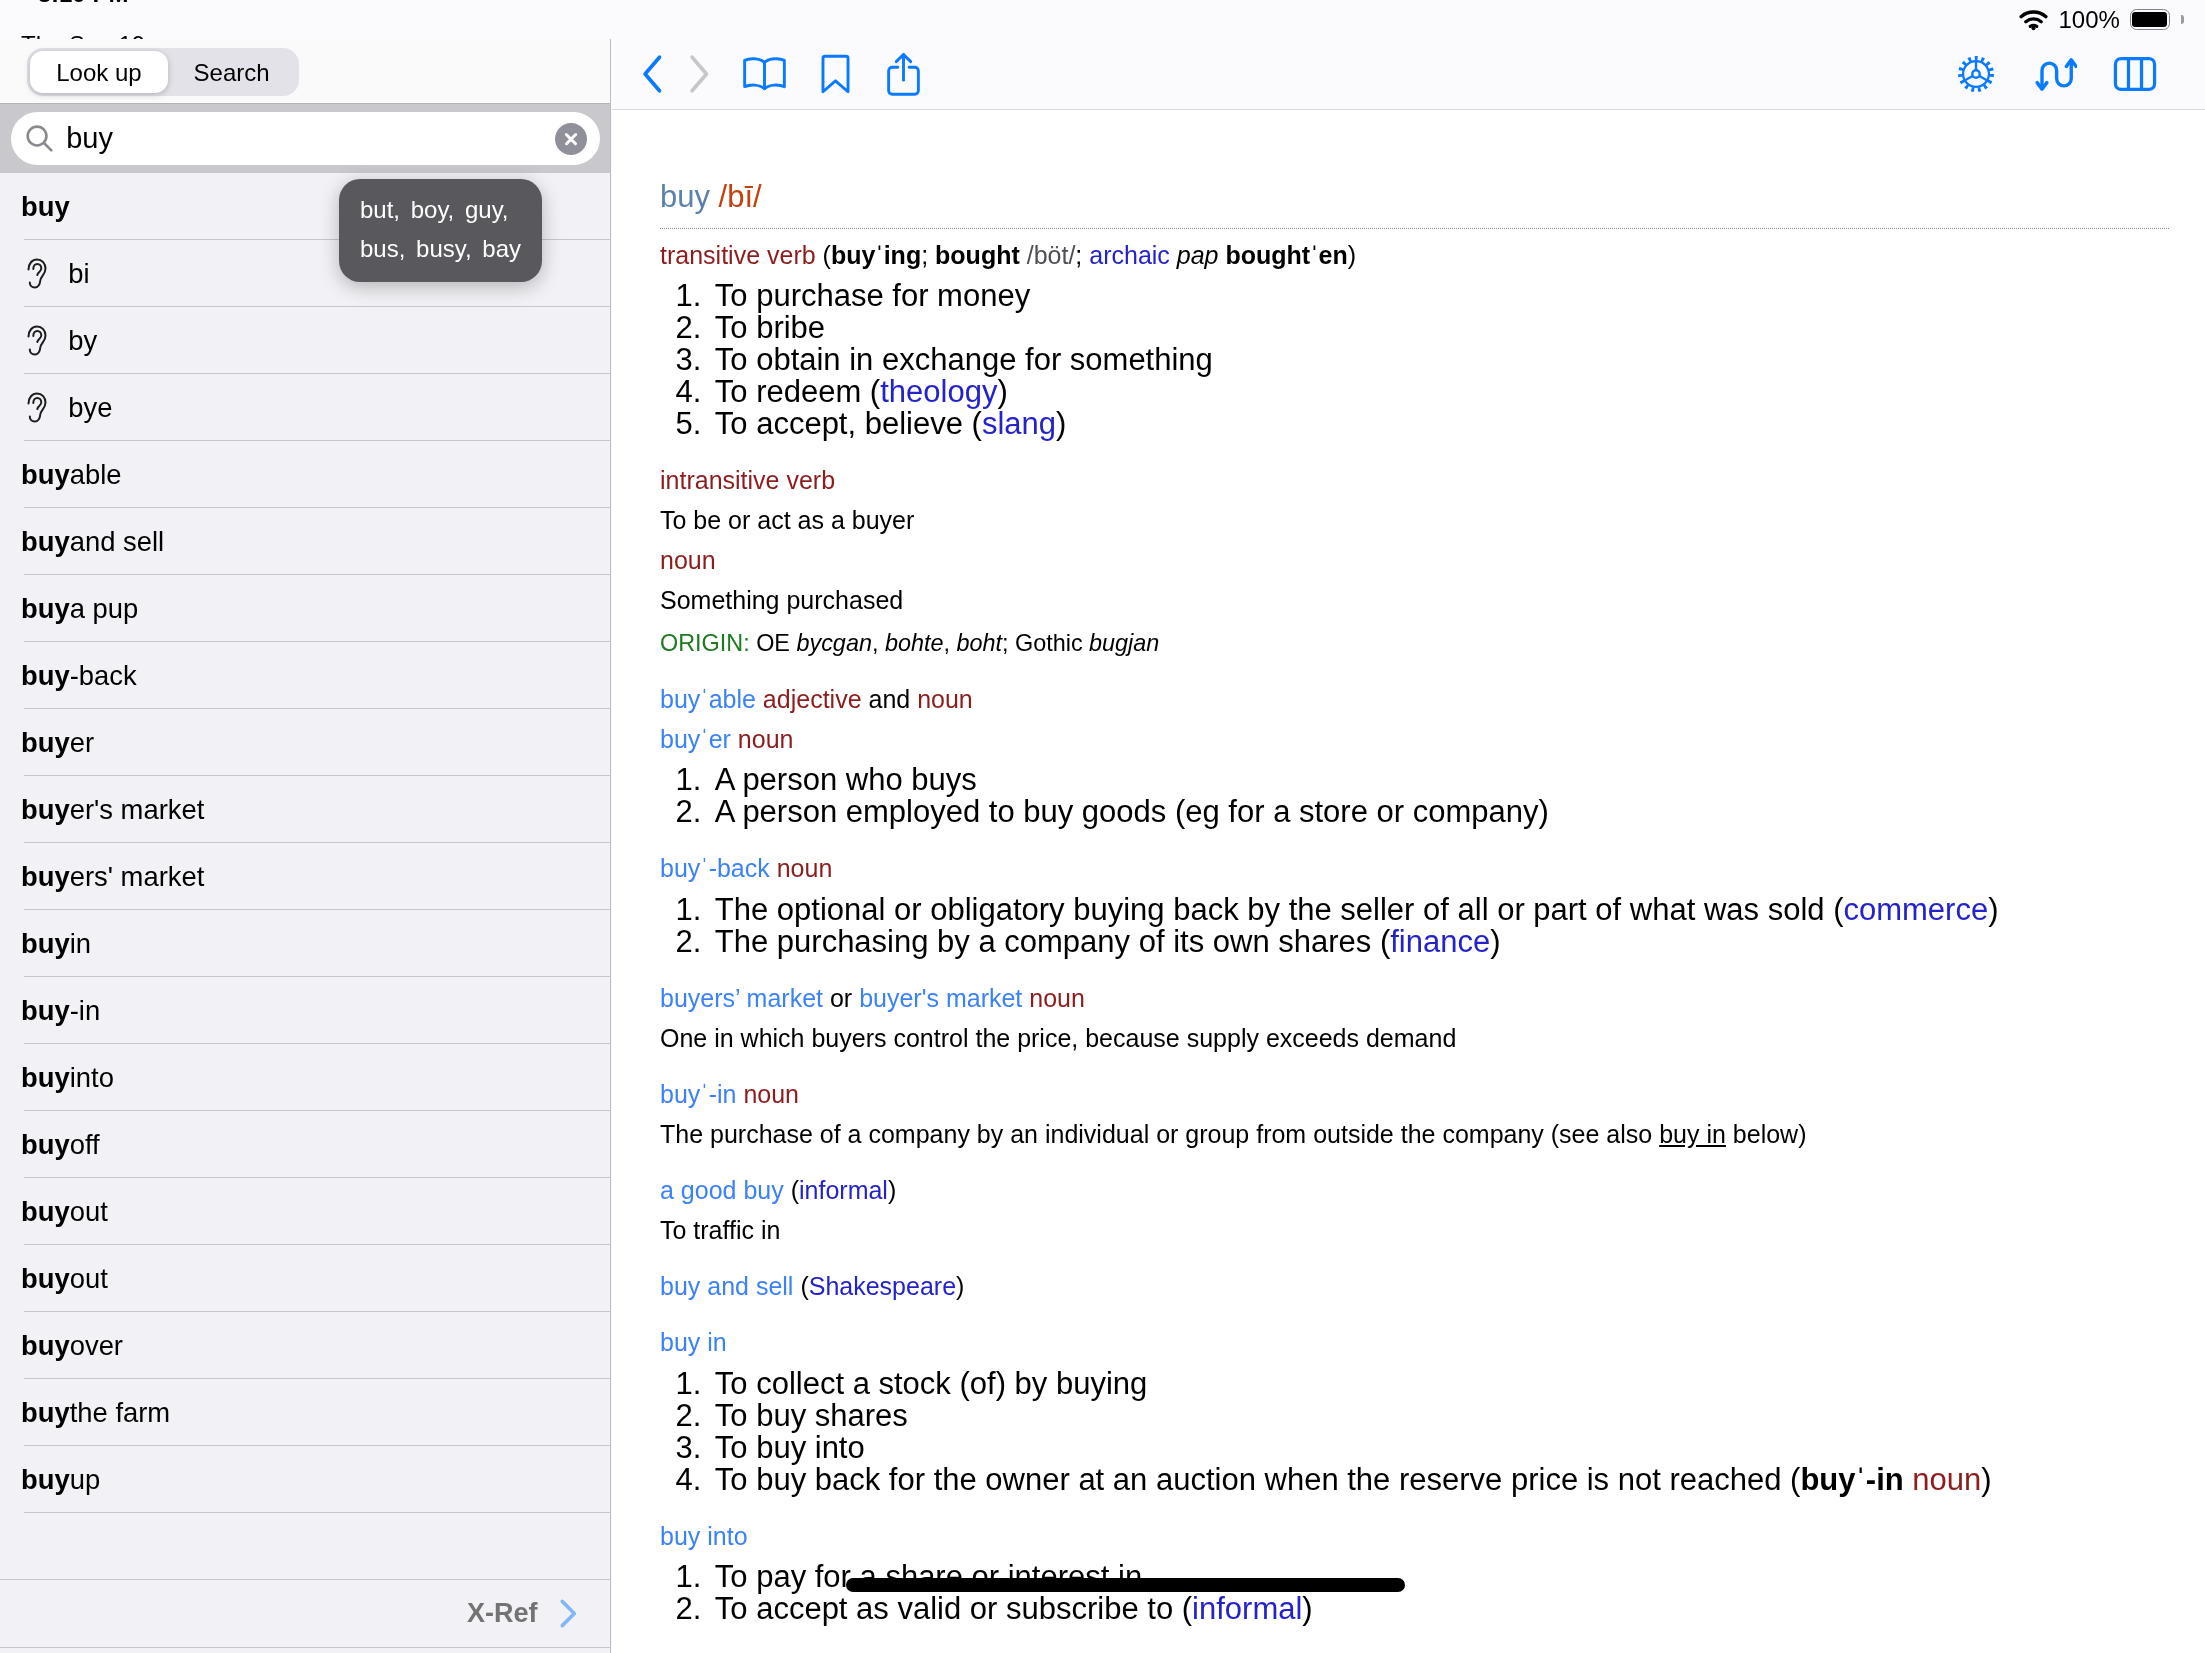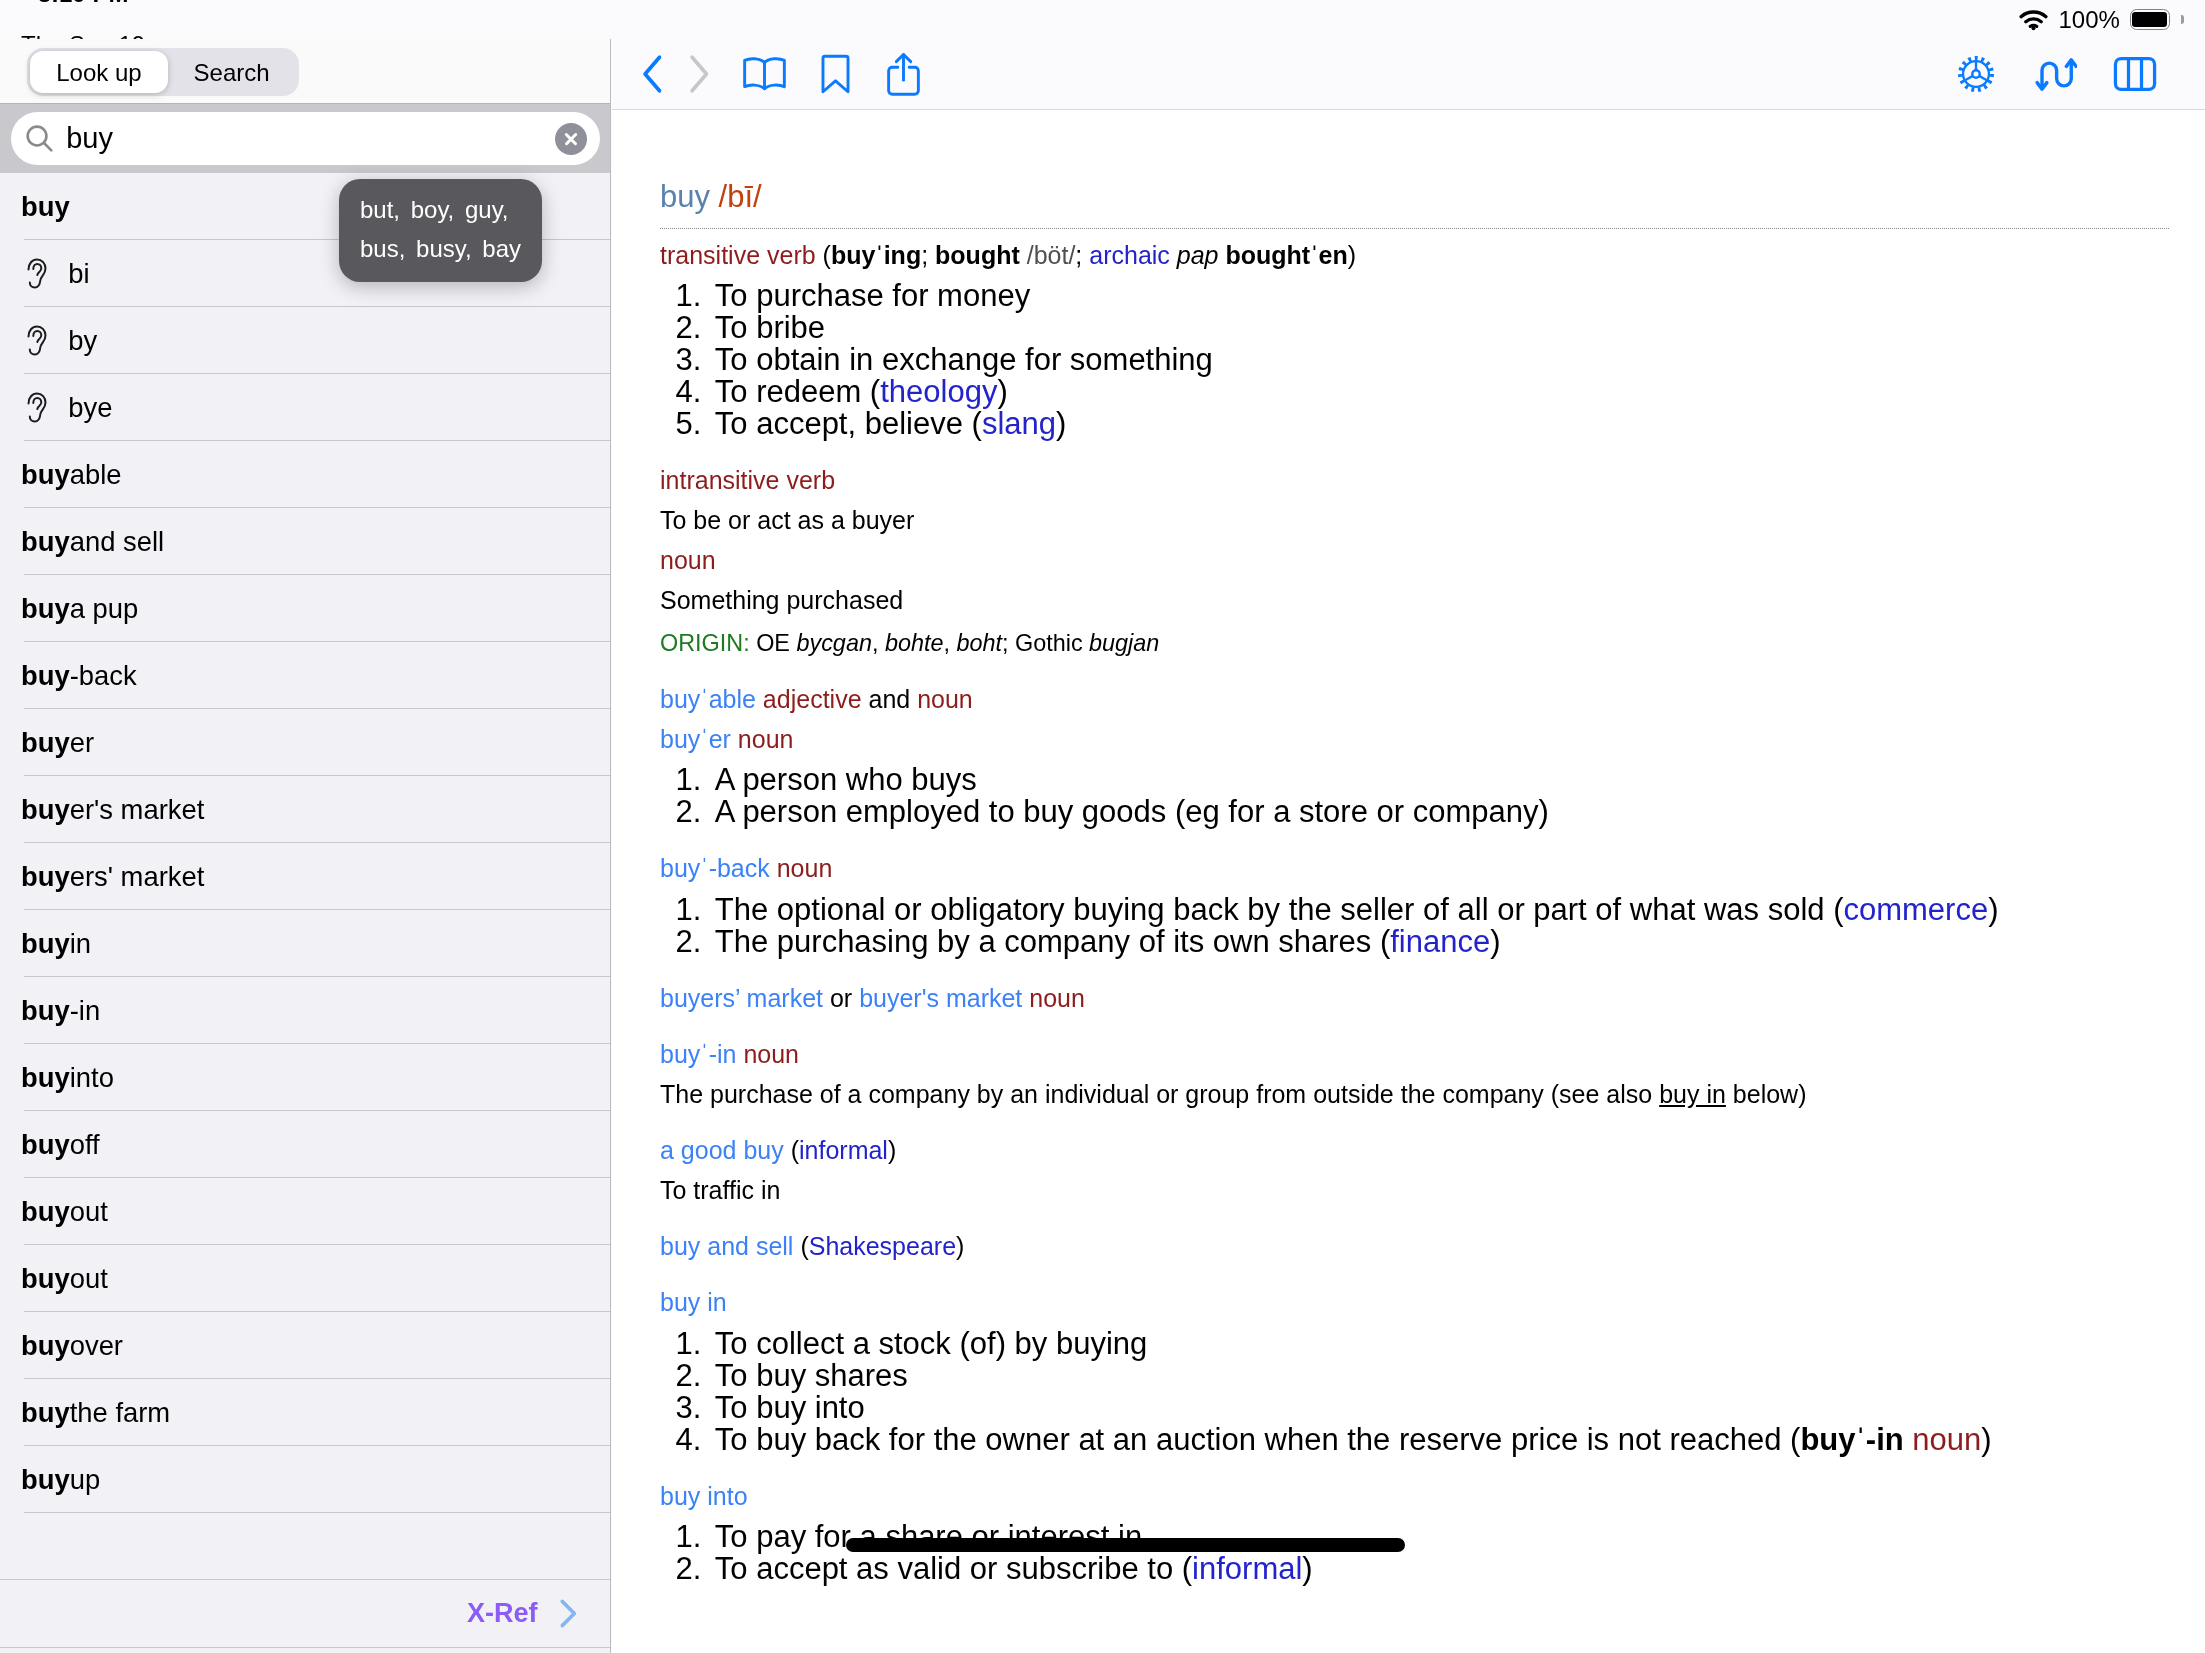--- a/index.html
+++ b/index.html
@@ -76,21 +76,21 @@
   }
   .word-row .bold { font-weight:700; }
   .ear-wrap { display:inline-flex; width:36px; margin-right:11.3px; color:#1c1c1e; }
 
   .xref-row {
     position:absolute; left:0; right:0; top:1540px; height:69px;
     border-top:1.2px solid #c7c7cb; border-bottom:1.2px solid #c7c7cb;
     display:flex; align-items:center; justify-content:flex-end;
     gap:21px; padding-right:32px; cursor:pointer;
   }
-  .xref-label { color:#8b5cf6; font-weight:700; font-size:27px; }
+  .xref-label { color:#737373; font-weight:700; font-size:27px; }
 
   .tooltip {
     position:absolute; left:339px; top:179px; z-index:20;
     background:#58585d; color:#fff; border-radius:21px;
     padding:11.3px 21px 13px 21px; font-size:24px; line-height:1.63;
     word-spacing:4px; box-shadow:0 4.8px 19.4px rgba(0,0,0,0.25);
   }
 
   
   .content { position:absolute; left:612px; top:39px; right:0; bottom:0; background:#fff; }
@@ -385,20 +385,21 @@
         <ol>
           <li><span class="r-plain">A person who buys</span></li>
           <li><span class="r-plain">A person employed to buy goods (eg for a store or company)</span></li>
         </ol>
         <p class="para sect"><span class="r-hw">buyˈ-back</span><span class="r-plain"> </span><span class="r-pos">noun</span></p>
         <ol>
           <li><span class="r-plain">The optional or obligatory buying back by the seller of all or part of what was sold (</span><span class="r-link">commerce</span><span class="r-plain">)</span></li>
           <li><span class="r-plain">The purchasing by a company of its own shares (</span><span class="r-link">finance</span><span class="r-plain">)</span></li>
         </ol>
         <p class="para sect"><span class="r-hw">buyers’ market</span><span class="r-plain"> or </span><span class="r-hw">buyer's market</span><span class="r-plain"> </span><span class="r-pos">noun</span></p>
+        <p class="para body"><span class="r-plain">One in which buyers control the price, because supply exceeds demand</span></p>
         <p class="para sect"><span class="r-hw">buyˈ-in</span><span class="r-plain"> </span><span class="r-pos">noun</span></p>
         <p class="para body"><span class="r-plain">The purchase of a company by an individual or group from outside the company (see also </span><span class="r-u">buy in</span><span class="r-plain"> below)</span></p>
         <p class="para sect"><span class="r-hw">a good buy</span><span class="r-plain"> (</span><span class="r-link">informal</span><span class="r-plain">)</span></p>
         <p class="para body"><span class="r-plain">To traffic in</span></p>
         <p class="para sect"><span class="r-hw">buy and sell</span><span class="r-plain"> (</span><span class="r-link">Shakespeare</span><span class="r-plain">)</span></p>
         <p class="para sect"><span class="r-hw">buy in</span></p>
         <ol>
           <li><span class="r-plain">To collect a stock (of) by buying</span></li>
           <li><span class="r-plain">To buy shares</span></li>
           <li><span class="r-plain">To buy into</span></li>

